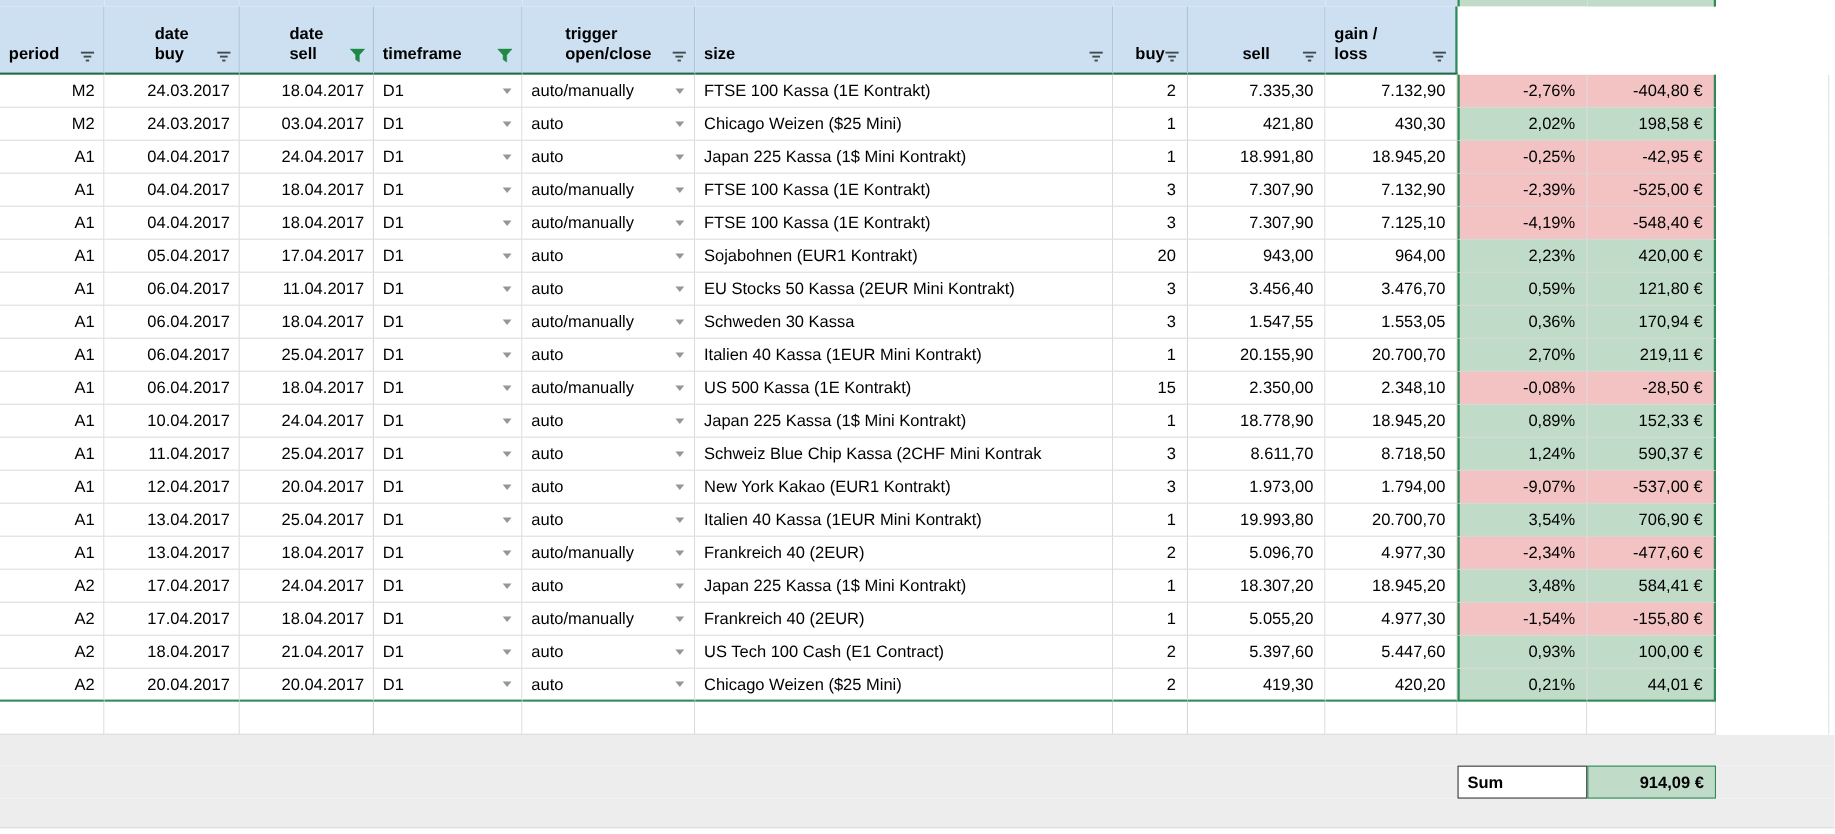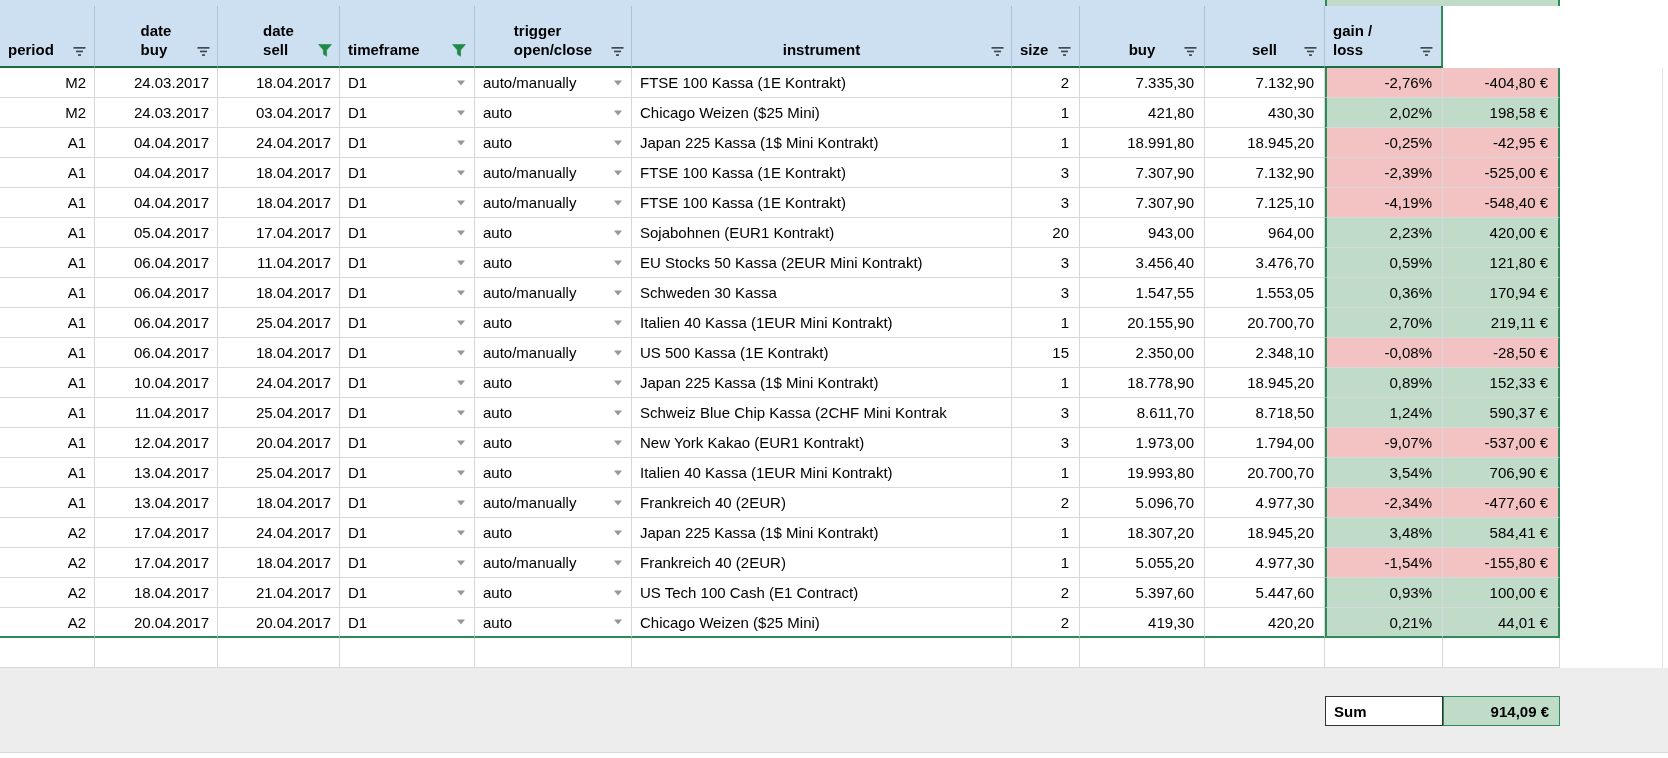--- a/index.html
+++ b/index.html
@@ -175,30 +175,20 @@
         <span class="hlabel">trigger
 open/close</span>
         <span class="ficon">
           <svg width="13" height="11" viewBox="0 0 13 11">
             <rect x="0.5" y="1" width="12" height="1.7" fill="#3F4A50"></rect>
             <rect x="3" y="4.6" width="7" height="1.7" fill="#3F4A50"></rect>
             <rect x="5" y="8.2" width="3" height="1.7" fill="#3F4A50"></rect>
           </svg>
         </span>
       </div>
-      <div class="hcell h-center c-instrument">
-        <span class="hlabel">instrument</span>
-        <span class="ficon">
-          <svg width="13" height="11" viewBox="0 0 13 11">
-            <rect x="0.5" y="1" width="12" height="1.7" fill="#3F4A50"></rect>
-            <rect x="3" y="4.6" width="7" height="1.7" fill="#3F4A50"></rect>
-            <rect x="5" y="8.2" width="3" height="1.7" fill="#3F4A50"></rect>
-          </svg>
-        </span>
-      </div>
       <div class="hcell h-left c-size">
         <span class="hlabel">size</span>
         <span class="ficon">
           <svg width="13" height="11" viewBox="0 0 13 11">
             <rect x="0.5" y="1" width="12" height="1.7" fill="#3F4A50"></rect>
             <rect x="3" y="4.6" width="7" height="1.7" fill="#3F4A50"></rect>
             <rect x="5" y="8.2" width="3" height="1.7" fill="#3F4A50"></rect>
           </svg>
         </span>
       </div>

